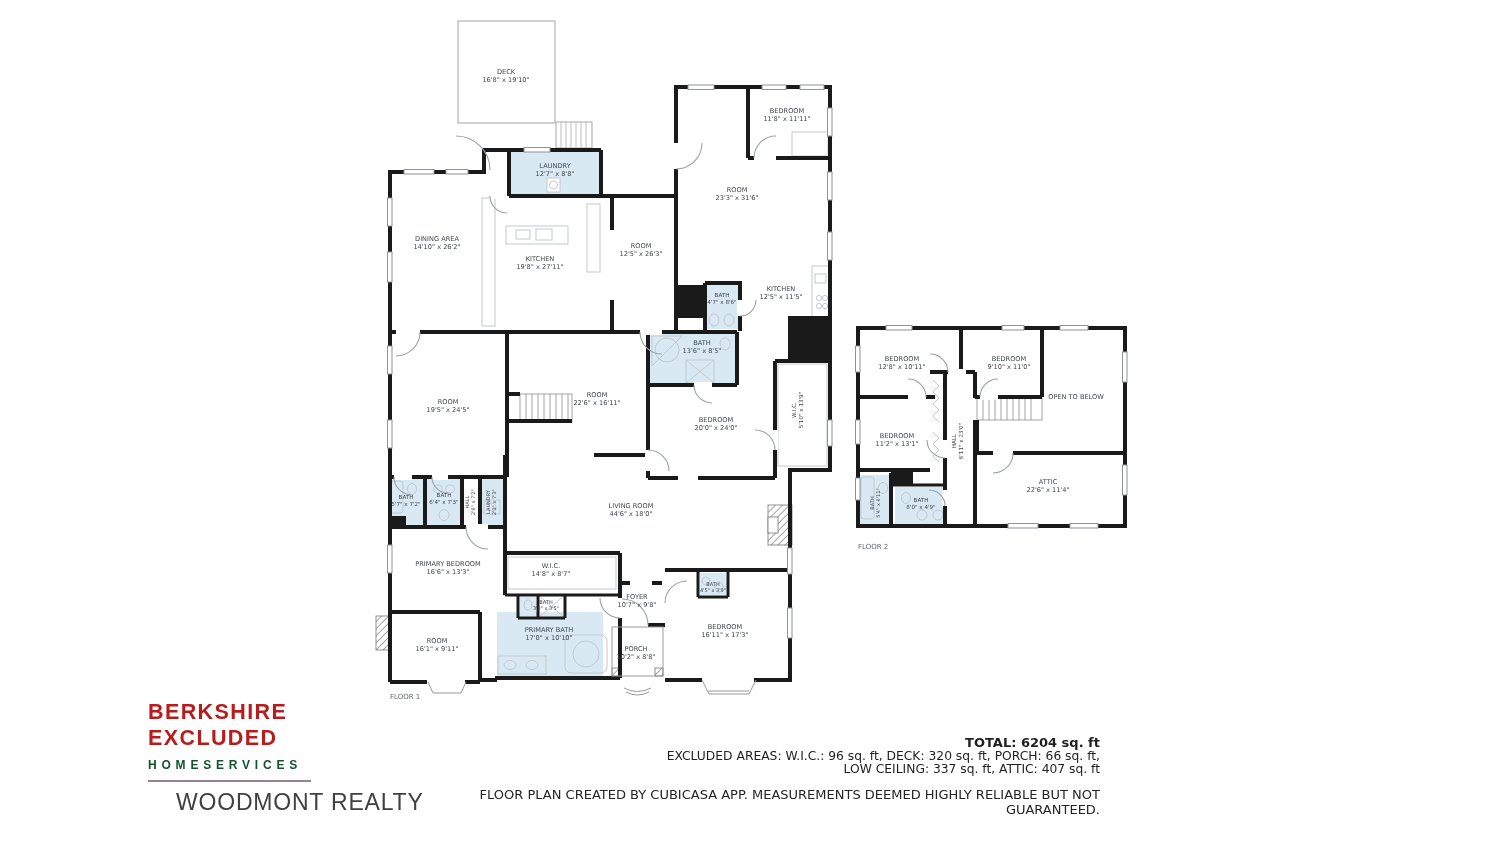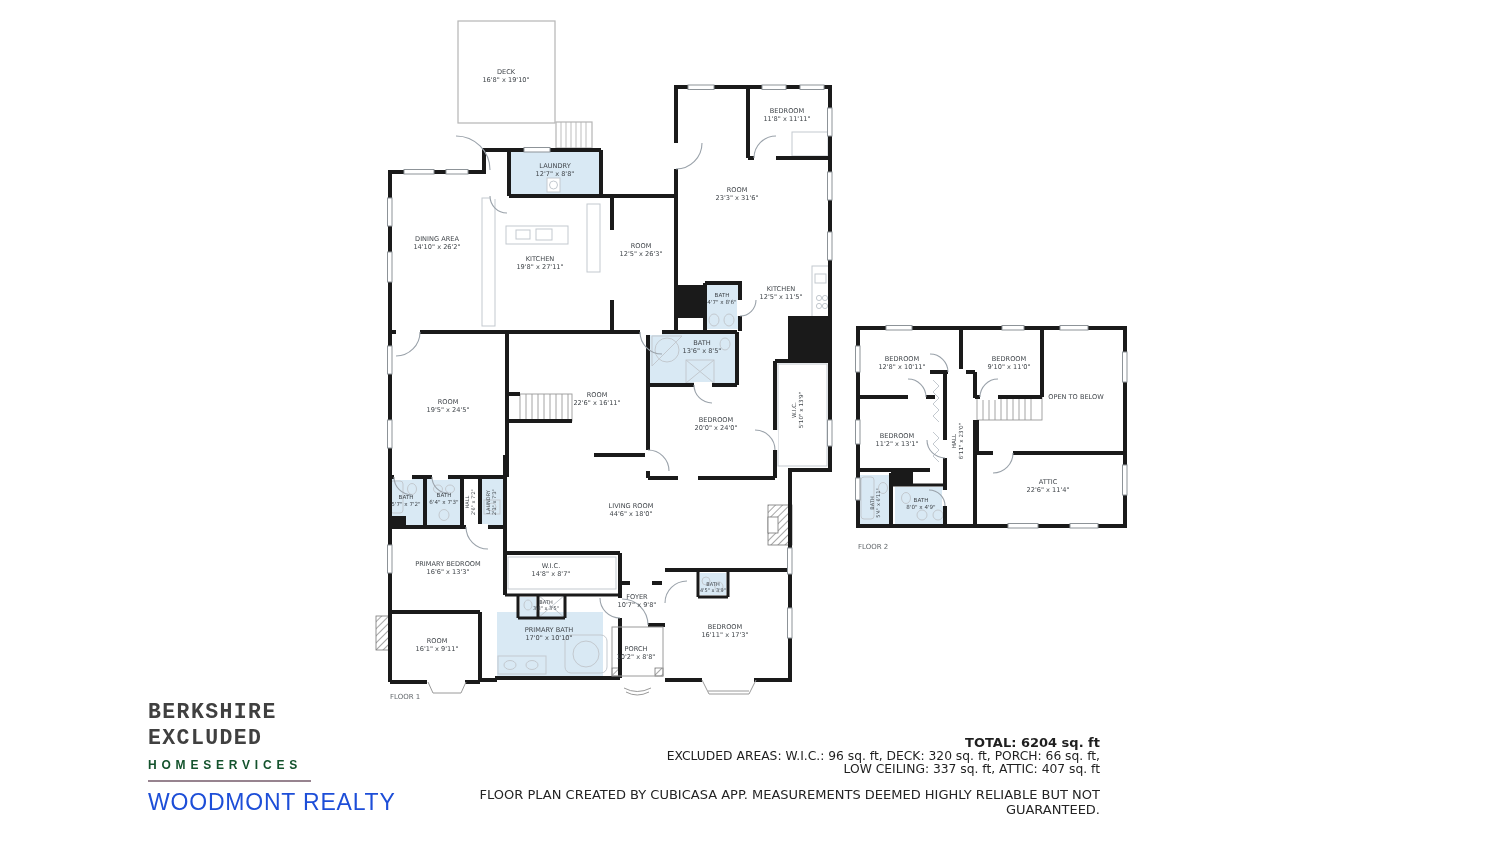--- a/index.html
+++ b/index.html
@@ -7,27 +7,27 @@
        font-family:"DejaVu Sans",sans-serif;color:#1f1f1f;}
   svg{position:absolute;left:0;top:0;}
   
   .lb{font-family:"DejaVu Sans",sans-serif;fill:#41464b;text-anchor:middle;}
   .s65{font-size:6.6px;}
   .s55{font-size:5.6px;}
   .s50{font-size:5px;}
   .flr{font-family:"DejaVu Sans",sans-serif;font-size:7px;fill:#63686c;text-anchor:start;}
   
   .logo{position:absolute;left:148px;top:699px;}
-  .logo .l1{font-family:Liberation Mono, monospace;font-weight:700;font-size:21.5px;
-            line-height:26px;letter-spacing:1.4px;color:#404040;}
+  .logo .l1{font-family:Liberation Sans, sans-serif;font-weight:700;font-size:21.5px;
+            line-height:26px;letter-spacing:1.4px;color:#b91c1c;}
   .logo .l2{font-family:"Liberation Sans",sans-serif;font-weight:700;font-size:12px;
             letter-spacing:4.8px;color:#14532d;margin-top:7px;}
   .logo .divider{width:163px;height:2px;background:#97838f;margin:8px 0 7px 0;}
   .logo .l3{font-family:"Liberation Sans",sans-serif;font-weight:400;font-size:23px;
-            letter-spacing:0.8px;color:#1d4ed8;}
+            letter-spacing:0.8px;color:#404040;margin-left:28px;}
   
   .summary{position:absolute;left:400px;top:736px;width:700px;text-align:right;}
   .summary .total{font-size:13px;font-weight:700;line-height:13.5px;}
   .summary .sline{font-size:12.3px;line-height:13.3px;}
   .summary .disclaimer{font-size:13px;margin-top:11px;color:#242424;}
 </style>
 </head>
 <body>
 
 <svg width="1500" height="843" viewBox="0 0 1500 843">

